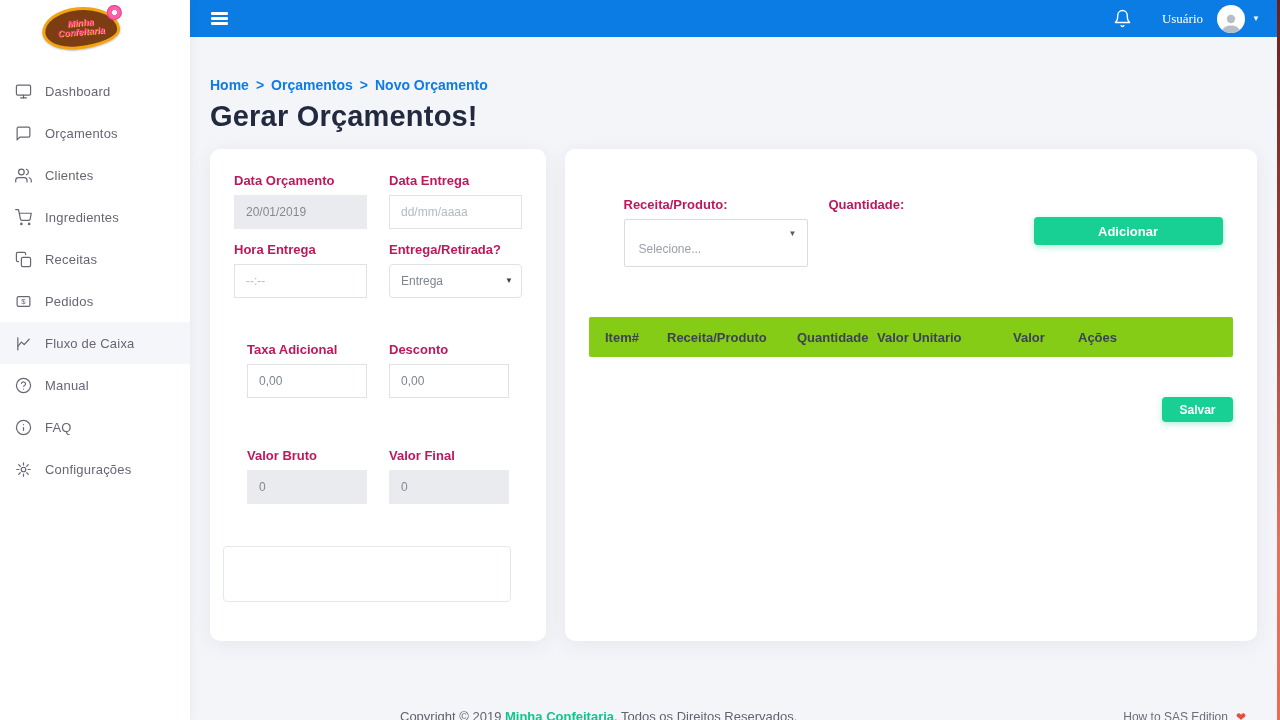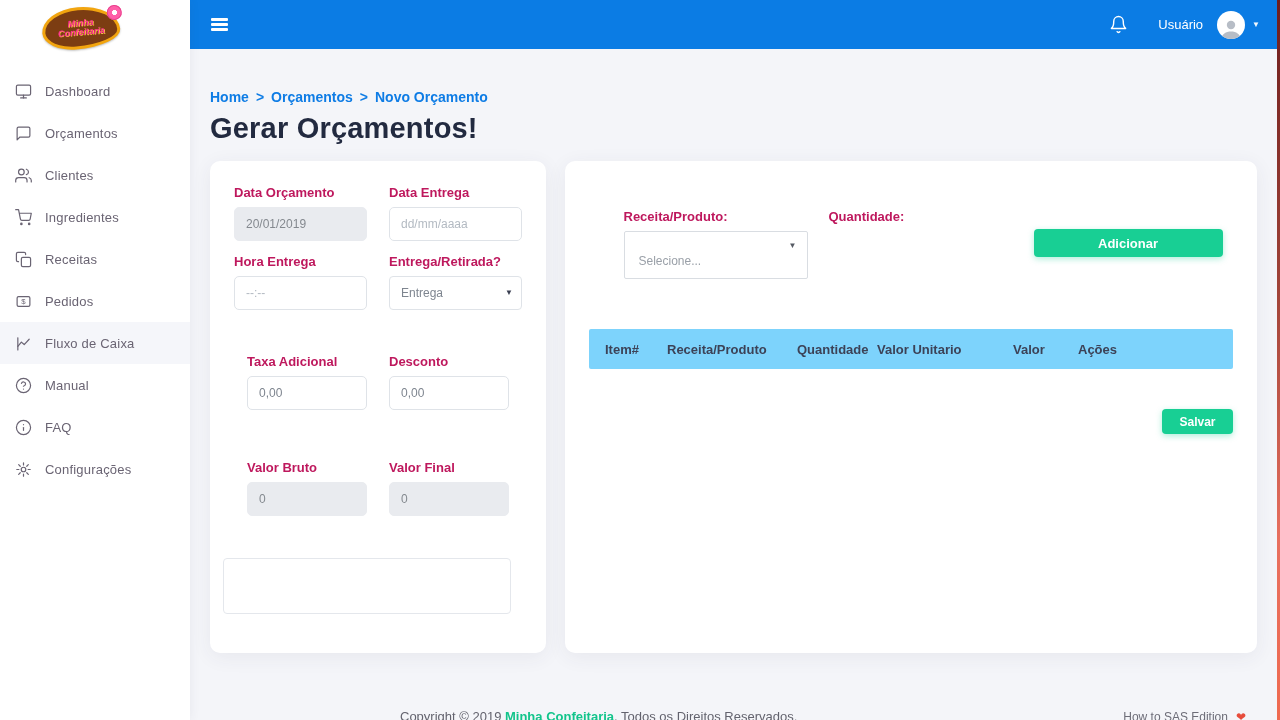--- a/index.html
+++ b/index.html
@@ -29,22 +29,22 @@
               color:#6a6473; font-size:13px; cursor:pointer; }
   .nav-item.active { background:#f5f6fa; }
   .nav-item .ni { width:17px; height:17px; margin-right:13px; flex:none; display:flex; }
   .nav-item svg { width:17px; height:17px; stroke:#6a6473; stroke-width:1.7; fill:none;
                   stroke-linecap:round; stroke-linejoin:round; }
   .nav-label { letter-spacing:.2px; }
 
   
   .main { flex:1; position:relative; }
 
-  .topbar { height:49px; background:#0b7ce4; display:flex; align-items:center;
-            padding:0 20px 0 21px; color:#fff; }
+  .topbar { height:37px; background:#0b7ce4; display:flex; align-items:center;
+            padding:0 20px 0 21px; color:#fff;font-family:Liberation Serif, serif; }
   .hamburger { width:17px; height:13px; display:flex; flex-direction:column;
                justify-content:space-between; cursor:pointer; }
   .hamburger span { display:block; height:2.6px; background:#fff; border-radius:1px; }
   .topbar-spacer { flex:1; }
   .tb-bell { width:19px; height:19px; cursor:pointer; margin-right:30px; }
   .tb-bell svg { width:19px; height:19px; stroke:#fff; stroke-width:1.8; fill:none;
                  stroke-linecap:round; stroke-linejoin:round; }
   .tb-user { font-size:13px; margin-right:14px; cursor:pointer; }
   .tb-avatar { width:28px; height:28px; border-radius:50%; background:#fff; overflow:hidden;
                cursor:pointer; display:flex; align-items:flex-end; justify-content:center; }
@@ -61,21 +61,21 @@
   .card { background:#fff; border-radius:10px; box-shadow:0 4px 20px rgba(50,60,90,.07);
           height:492px; overflow:hidden; }
   .form-card { width:336px; min-width:336px; padding:24px; }
   .items-card { flex:1; margin-left:19px; padding:24px; }
 
   
   .fg-label { font-size:13px; font-weight:700; color:#be185d; margin-bottom:7px; }
   .frow { display:flex; gap:22px; }
   .frow .fcol { width:133px; }
   .field { margin-bottom:13px; }
-  .inp { width:100%; height:34px; border:1px solid #dfe3e8; border-radius:5px;
+  .inp { width:100%; height:34px; border:1px solid #dfe3e8; border-radius:0;
          padding:0 11px; font-size:12px; color:#7e858f; background:#fff; outline:none;
          font-family:inherit; }
   .inp::placeholder { color:#b3bac2; }
   .inp.ro { background:#e9ebef; border-color:#e9ebef; color:#84898f; }
   .grp2 { margin:31px 0 0 13px; }
   .grp3 { margin:37px 0 0 13px; }
   .grp2 .fcol, .grp3 .fcol { width:120px; }
   .grp4 { margin:29px 0 0 -11px; }
   .obs-area { width:288px; height:56px; border:1px solid #e4e7ec; border-radius:4px;
               resize:none; font-family:inherit; font-size:12px; color:#7e858f; padding:8px 10px; outline:none; }
@@ -93,21 +93,21 @@
   .sel-native { appearance:none; -webkit-appearance:none; width:100%; height:34px;
                 border:1px solid #dfe3e8; border-radius:4px; background:#fff; font-size:12px;
                 color:#7e858f; padding:0 11px; font-family:inherit; outline:none; cursor:pointer; }
   .sel-wrap .sel-caret2 { position:absolute; right:9px; top:12px; font-size:8px; color:#3a3f51;
                           pointer-events:none; }
   .btn { border:none; border-radius:4px; background:#18cf94; color:#fff; font-weight:700;
          font-family:inherit; cursor:pointer; box-shadow:0 2px 6px rgba(24,207,148,.35); }
   .btn-adicionar { width:189px; height:28px; font-size:13px; }
   .btn-salvar { width:71px; height:25px; font-size:12px; }
 
-  .tbl-head { margin-top:50px; height:40px; background:#7dd3fc; border-radius:2px;
+  .tbl-head { margin-top:50px; height:40px; background:#84cc16; border-radius:2px;
               display:flex; align-items:center; padding-left:16px; }
   .th { font-size:13px; font-weight:700; color:#3c4257; }
   .th.c1 { width:62px; } .th.c2 { width:130px; } .th.c3 { width:80px; }
   .th.c4 { width:136px; } .th.c5 { width:65px; } .th.c6 { flex:1; }
   .salvar-row { display:flex; justify-content:flex-end; margin-top:40px; }
 
   
   .footer { position:absolute; left:210px; right:34px; top:709px; display:flex;
             justify-content:space-between; font-size:13px; color:#63636e; }
   .footer a { color:#12c48b; font-weight:700; text-decoration:none; cursor:pointer; }

